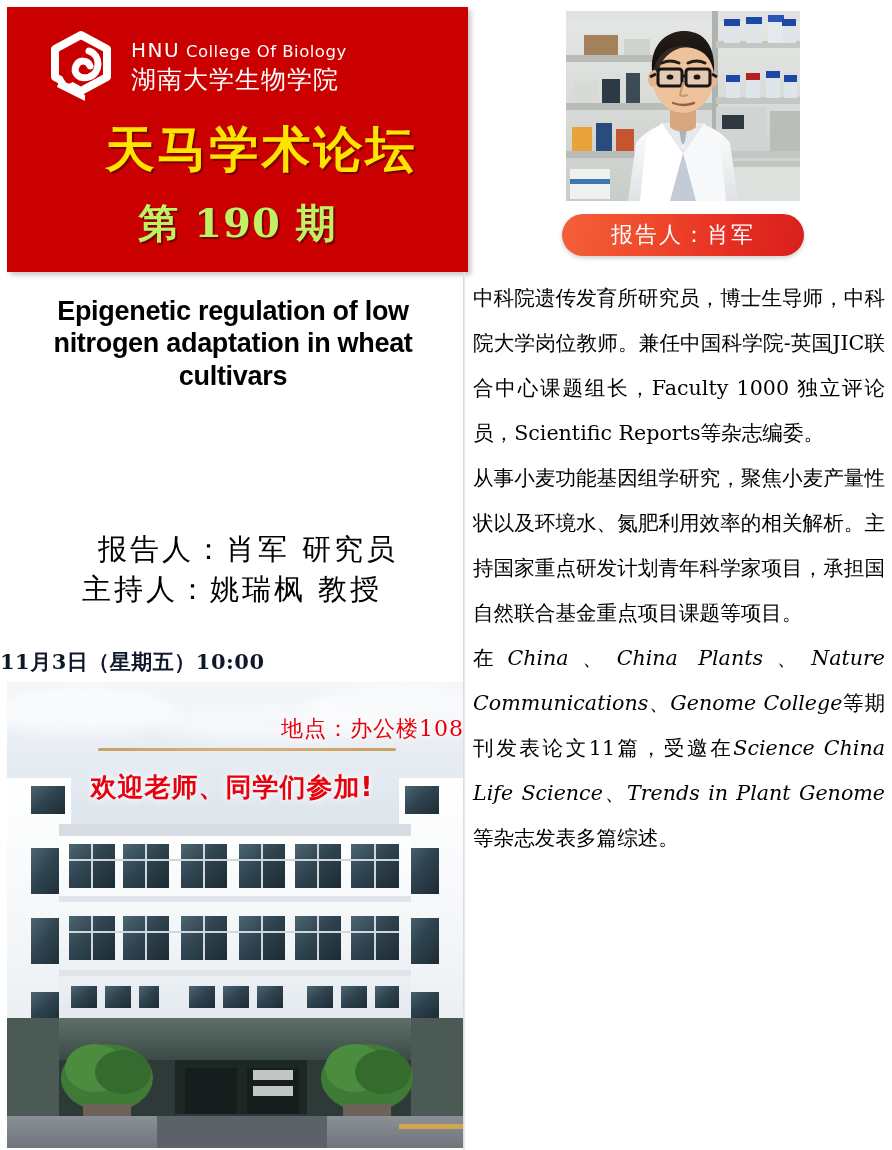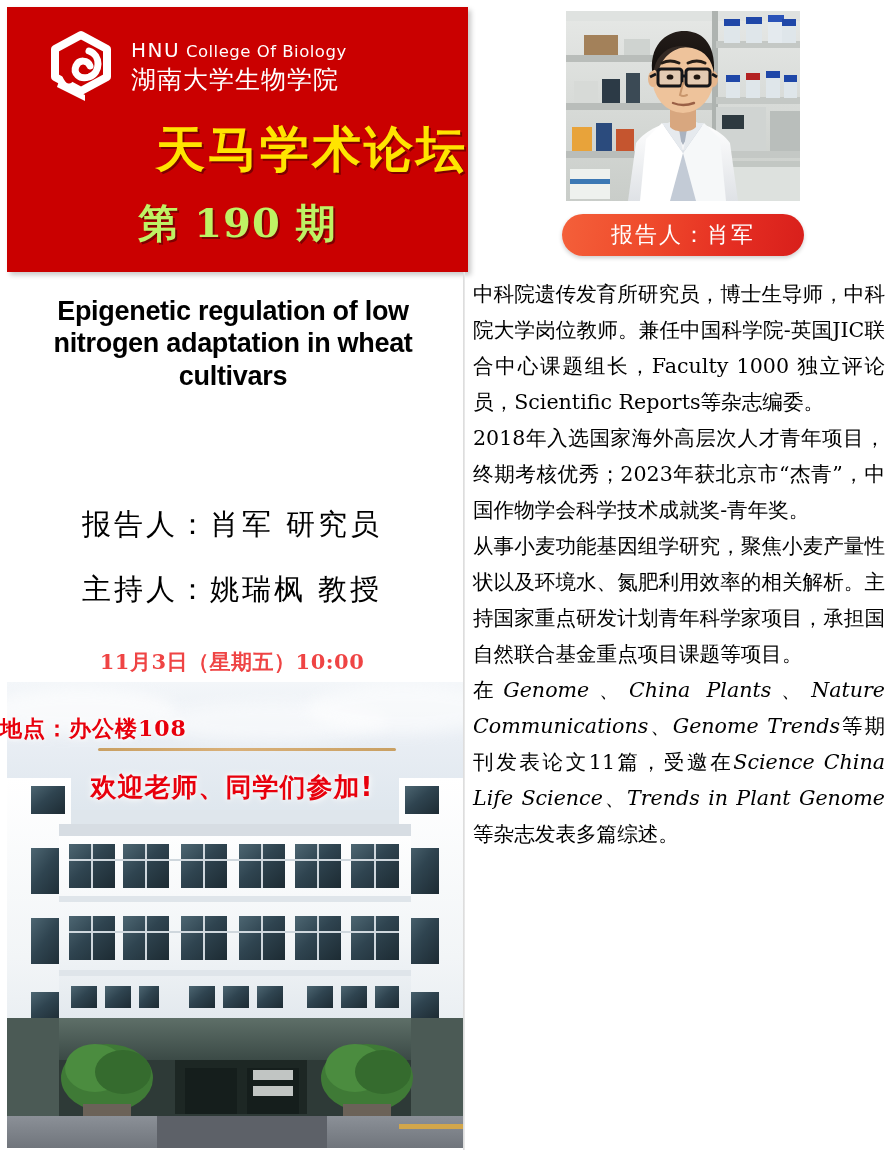--- a/index.html
+++ b/index.html
@@ -38,21 +38,21 @@
     font-family:"DejaVu Sans", sans-serif;font-weight:400;
     white-space:nowrap;
   }
   .logo-en .hnu{font-size:20px;letter-spacing:1.5px;}
   .logo-cn{
     color:#ffffff;font-size:25px;line-height:1.12;margin-top:5px;
     font-family:"DejaVu Serif", serif;white-space:nowrap;letter-spacing:1px;
   }
 
   .forum-title{
-    position:absolute;left:0;right:0;top:118px;text-align:right;
+    position:absolute;left:0;right:0;top:118px;text-align:center;
     color:#ffe400;font-size:49px;font-weight:bold;letter-spacing:3px;
     font-family:"DejaVu Sans", sans-serif;
     text-shadow:2px 2px 0 #7d0000;
     line-height:1;
     padding-left:48px;
   }
   .forum-issue{
     position:absolute;left:0;right:0;top:196px;text-align:center;
     color:#bef264;font-size:40px;font-weight:bold;letter-spacing:1px;
     font-family:"DejaVu Serif", serif;
@@ -68,49 +68,49 @@
     font-weight:bold;font-size:27px;line-height:1.2;
     letter-spacing:-.3px;
   }
 
   
   .speaker-line,.host-line{
     position:absolute;left:0;width:464px;text-align:center;
     color:#000;font-family:"DejaVu Serif", serif;font-size:29px;
     letter-spacing:3px;
   }
-  .speaker-line{top:505px;}
+  .speaker-line{top:530px;margin-left:16px;}
   .host-line{top:570px;}
 
   
   .date-line{
-    position:absolute;left:0;top:648px;width:464px;text-align:center;
-    color:#ef4444;font-family:"DejaVu Serif", serif;
+    position:absolute;left:0;top:648px;width:464px;text-align:left;
+    color:#0f172a;font-family:"DejaVu Serif", serif;
     font-weight:bold;font-size:21px;letter-spacing:.5px;
   }
 
   
   .building-wrap{
     position:absolute;left:7px;top:682px;width:456px;height:466px;
     overflow:hidden;background:#dfe6ec;
   }
   .sky{
     position:absolute;left:0;top:0;width:100%;height:128px;
     background:linear-gradient(180deg,#f3f6f9 0%,#e9eef4 45%,#dfe7ee 100%);
   }
   .sky-cloud{
     position:absolute;border-radius:50%;background:#ffffff;opacity:.65;filter:blur(7px);
   }
   
   .bldg{position:absolute;left:0;top:96px;width:456px;height:370px;}
 
   .venue-line{
-    position:absolute;left:0;top:714px;width:464px;text-align:left;
+    position:absolute;left:0;top:714px;width:464px;text-align:right;
     color:#e8000c;font-family:"DejaVu Serif", serif;
-    font-weight:bold;font-size:22px;letter-spacing:1px;
+    font-weight:normal;font-size:22px;letter-spacing:1px;
     text-shadow:0 0 4px rgba(255,255,255,.95),0 0 8px rgba(255,255,255,.9);
   }
   .gold-rule{
     position:absolute;left:98px;top:748px;width:298px;height:3px;
     background:linear-gradient(to right,#c9a063,#d9b079 45%,#c9a063);
     border-radius:2px;
   }
   .welcome-line{
     position:absolute;left:0;top:770px;width:464px;text-align:center;
     color:#e8000c;font-family:"DejaVu Sans", sans-serif;
@@ -135,21 +135,21 @@
     display:flex;align-items:center;justify-content:center;
   }
   .speaker-badge span{
     color:#fff;font-family:"DejaVu Sans", sans-serif;font-weight:normal;
     font-size:22px;letter-spacing:2px;
   }
 
   .bio{
     position:absolute;left:9px;top:276px;width:412px;
     font-family:"DejaVu Serif", serif;
-    font-size:20.6px;line-height:36px;color:#000;
+    font-size:20.6px;line-height:45px;color:#000;
     text-align:justify;text-justify:inter-ideograph;
   }
   .bio p{margin:0;}
   .bio i{font-style:italic;}
 </style>
 </head>
 <body>
 
 <div class="poster">
 
@@ -424,18 +424,17 @@
         <path d="M107 92 Q117 96 128 92" stroke="#9a6046" stroke-width="2.4" fill="none" stroke-linecap="round"></path>
       </svg>
     </div>
 
     <div class="speaker-badge">
       <span>报告人：肖军</span>
     </div>
 
     <div class="bio">
       <p>中科院遗传发育所研究员，博士生导师，中科院大学岗位教师。兼任中国科学院-英国JIC联合中心课题组长，Faculty 1000 独立评论员，Scientific Reports等杂志编委。</p>
-      <p>2018年入选国家海外高层次人才青年项目，终期考核优秀；2023年获北京市“杰青”，中国作物学会科学技术成就奖-青年奖。</p>
       <p>从事小麦功能基因组学研究，聚焦小麦产量性状以及环境水、氮肥利用效率的相关解析。主持国家重点研发计划青年科学家项目，承担国自然联合基金重点项目课题等项目。</p>
-      <p id="bio4">在<i>Genome</i>、<i>China Plants</i>、<i>Nature Communications</i>、<i>Genome Trends</i>等期刊发表论文11篇，受邀在<i>Science China Life Science</i>、<i>Trends in Plant Genome</i>等杂志发表多篇综述。</p>
+      <p id="bio4">在<i>China</i>、<i>China Plants</i>、<i>Nature Communications</i>、<i>Genome College</i>等期刊发表论文11篇，受邀在<i>Science China Life Science</i>、<i>Trends in Plant Genome</i>等杂志发表多篇综述。</p>
     </div>
   </div>
 </div>
 
 </body></html>

